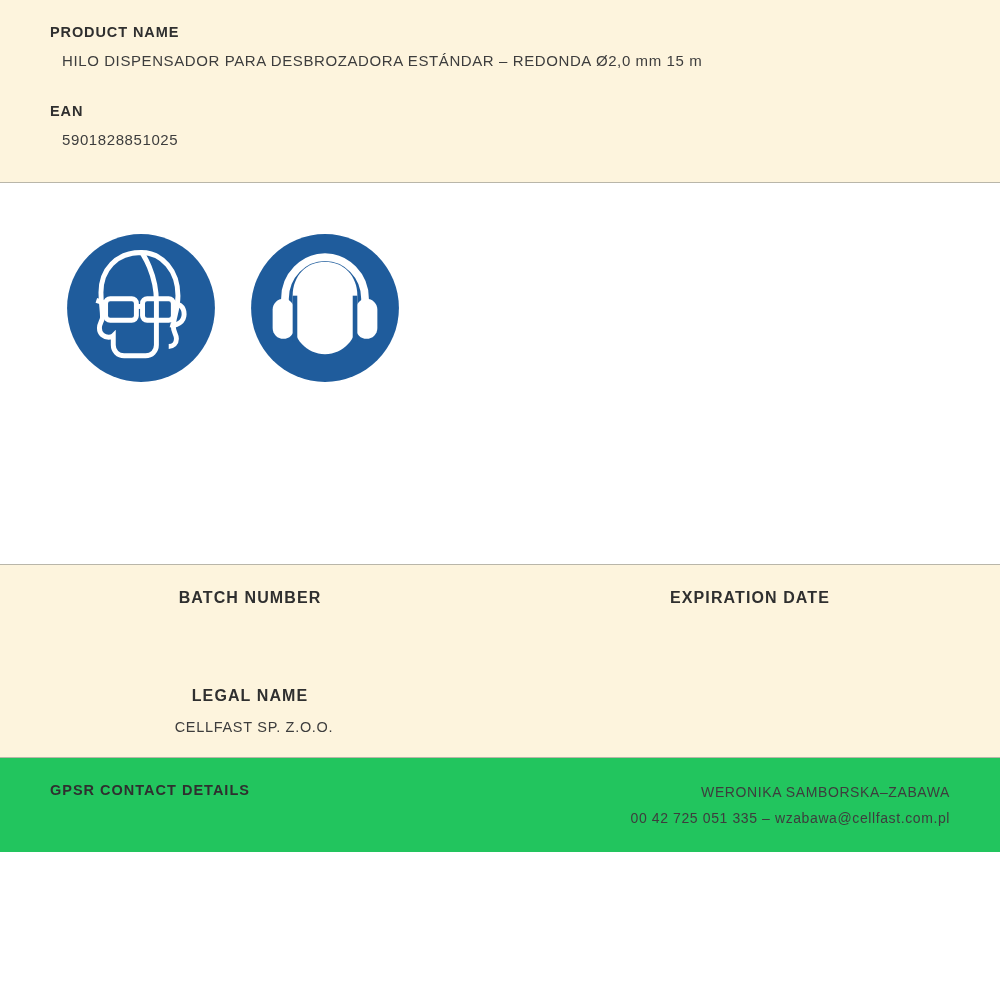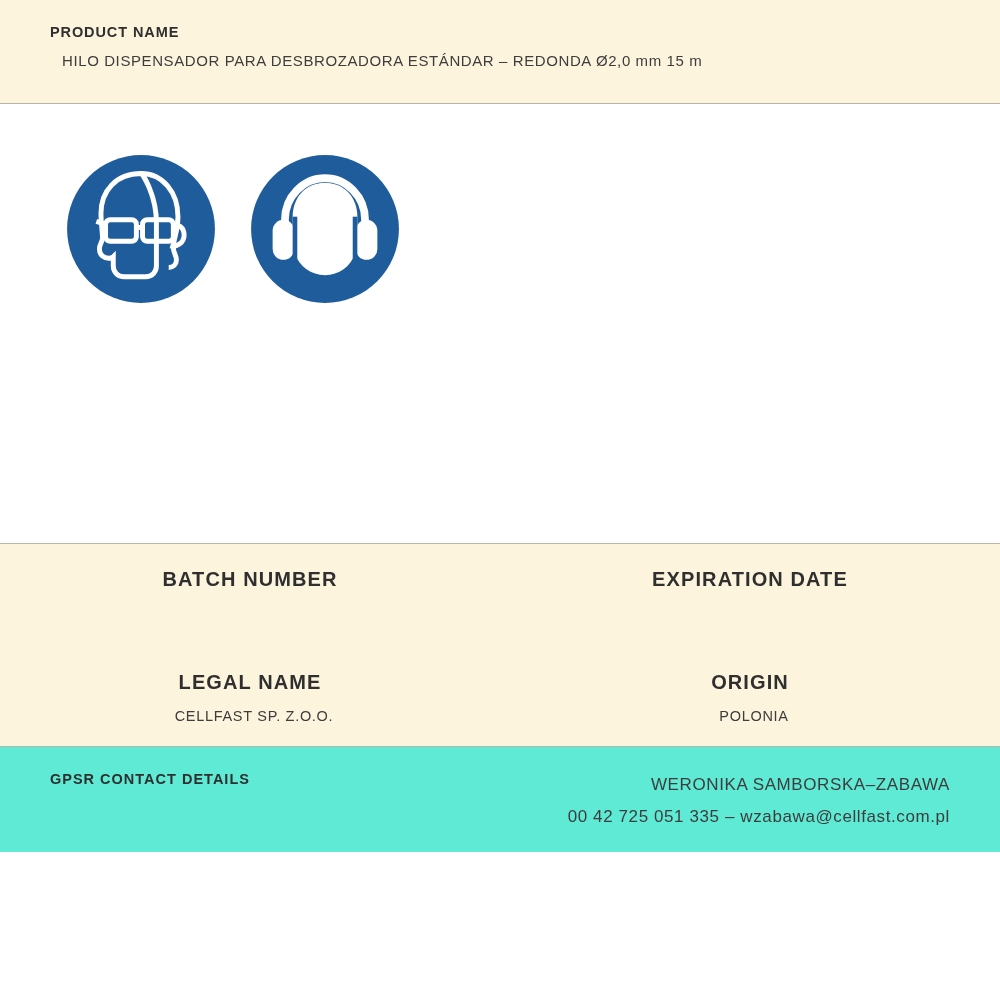--- a/index.html
+++ b/index.html
@@ -70,71 +70,75 @@
     border-top: 1px solid #b9b6a9;
     box-sizing: border-box;
     padding: 24px 0 20px 0;
   }
   .band-grid {
     display: grid;
     grid-template-columns: 1fr 1fr;
     text-align: center;
   }
   .cell-label {
-    font-size: 20px;
+    font-size: 16px;
     font-weight: 700;
     letter-spacing: 1.1px;
     color: #2f2f2f;
     text-transform: uppercase;
   }
   .cell-value {
     font-size: 14.5px;
     letter-spacing: 0.7px;
     color: #3d3d3d;
     min-height: 18px;
   }
   .row-gap-a .cell-value { margin-top: 18px; }
   .row-b { margin-top: 44px; }
   .row-b .cell-value { margin-top: 14px; padding-left: 8px; }
 
   
   .footer {
-    background: #5eead4;
+    background: #22c55e;
     border-top: 1px solid #b9b6a9;
     padding: 22px 50px 20px 50px;
     box-sizing: border-box;
     display: flex;
     justify-content: space-between;
     align-items: flex-start;
   }
   .footer-label {
     font-size: 14.5px;
     font-weight: 700;
     letter-spacing: 1px;
     color: #2f2f2f;
     text-transform: uppercase;
     padding-top: 2px;
   }
   .footer-lines {
     text-align: right;
-    font-size: 17px;
+    font-size: 14px;
     letter-spacing: 0.6px;
     color: #3d3d3d;
     line-height: 1.85;
   }
 </style>
 </head>
 <body>
 
 <div class="page">
 
   <div class="header">
     <div class="field-block">
       <p class="field-label">PRODUCT NAME</p>
       <p class="field-value">HILO DISPENSADOR PARA DESBROZADORA ESTÁNDAR – REDONDA Ø2,0 mm 15 m</p>
+    </div>
+    <div class="field-block">
+      <p class="field-label">EAN</p>
+      <p class="field-value">5901828851025</p>
     </div>
   </div>
 
   <div class="picto-area">
     <div class="picto-row">
 
       <svg class="picto" viewBox="0 0 100 100">
         <circle cx="50" cy="50" r="48" fill="#1f5c9c"></circle>
 
         <path d="M50 14c-16 0-26 11-26 26 0 7 1 11 1 16 0 2-2 4-2 7 0 4 3 6 6 6 1 0 2 0 3-1v6c0 4 3 7 7 7h14c4 0 7-3 7-7V46c0-18-9-32-10-32z" fill="none" stroke="#ffffff" stroke-width="3.2"></path>
@@ -175,24 +179,20 @@
         <div class="cell-label">EXPIRATION DATE</div>
         <div class="cell-value"></div>
       </div>
     </div>
 
     <div class="band-grid row-b">
       <div>
         <div class="cell-label">LEGAL NAME</div>
         <div class="cell-value">CELLFAST SP. Z.O.O.</div>
       </div>
-      <div>
-        <div class="cell-label">ORIGIN</div>
-        <div class="cell-value">POLONIA</div>
-      </div>
     </div>
   </div>
 
   <div class="footer">
     <div class="footer-label">GPSR CONTACT DETAILS</div>
     <div class="footer-lines">
       <div>WERONIKA SAMBORSKA–ZABAWA</div>
       <div>00 42 725 051 335 – wzabawa@cellfast.com.pl</div>
     </div>
   </div>

